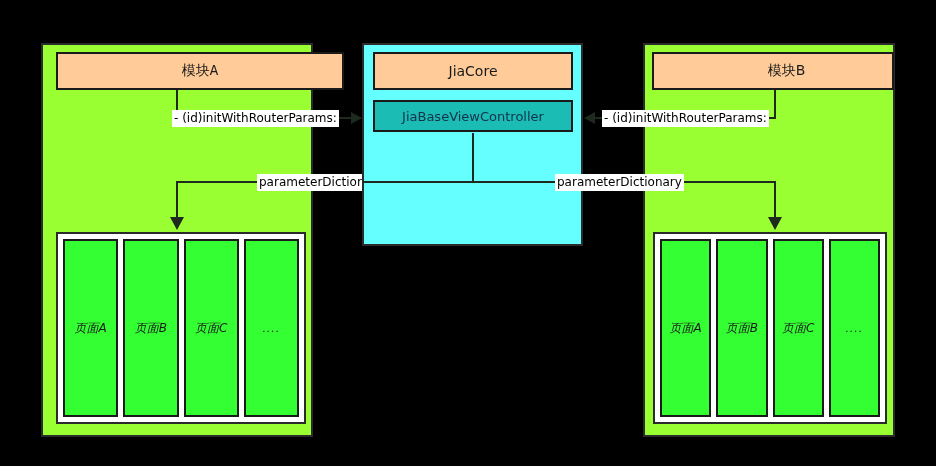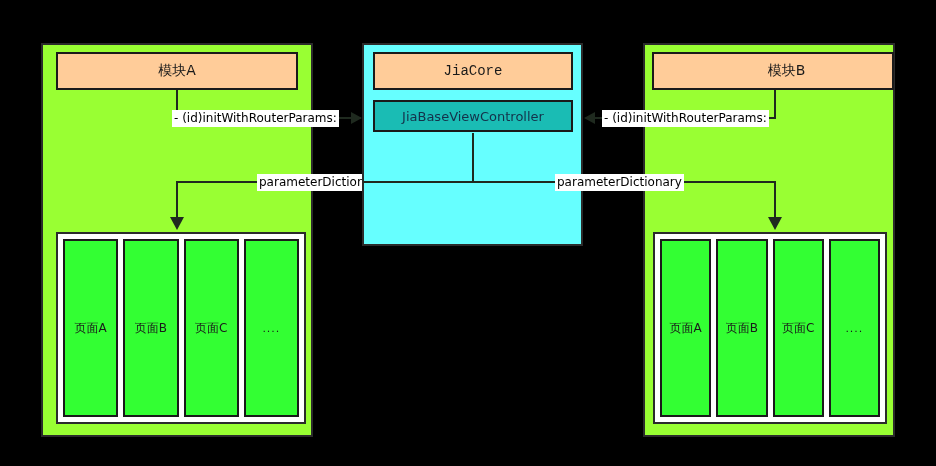--- a/index.html
+++ b/index.html
@@ -78,20 +78,21 @@
   .page {
     flex: 1 1 0;
     background: #33ff33;
     border: 2px solid #1a1a1a;
     display: flex;
     align-items: center;
     justify-content: center;
     color: #1a1a1a;
     font-size: 12px;
     box-sizing: border-box;
+    font-style: italic;
   }
   .page.dots {
     font-size: 11px;
     letter-spacing: 1px;
   }
 
   
   .line-h {
     position: absolute;
     height: 2px;
@@ -137,21 +138,21 @@
     border-right: 11px solid #1f2a1f;
   }
 </style>
 </head>
 <body>
 
 <div id="canvas">
 
   <div class="box module" style="left:41px; top:43px; width:272px; height:394px;"></div>
 
-  <div class="box titlebar" style="left:56px; top:52px; width:242px; height:38px;">模块A</div>
+  <div class="box titlebar" style="left:56px; top:52px; width:288px; height:38px;font-family:Liberation Mono, monospace;">模块A</div>
 
   <div class="line-v" style="left:176px; top:90px; height:28px;"></div>
 
   <div class="line-h" style="left:176px; top:117px; width:185px;"></div>
   <div class="arrow arrow-right" style="left:351px; top:112px;"></div>
   <div class="edge-label" style="left:172px; top:110px;">- (id)initWithRouterParams:</div>
 
   <div class="line-h" style="left:176px; top:181px; width:287px;"></div>
   <div class="line-v" style="left:176px; top:181px; height:39px;"></div>
   <div class="arrow arrow-down" style="left:170px; top:217px;"></div>
@@ -167,21 +168,21 @@
     <div class="page">
       <span>页面C</span>
     </div>
     <div class="page dots">
       <span>....</span>
     </div>
   </div>
 
   <div class="box core" style="left:362px; top:43px; width:221px; height:203px;"></div>
 
-  <div class="box titlebar" style="left:373px; top:52px; width:200px; height:38px;font-family:Liberation Mono, monospace;">JiaCore</div>
+  <div class="box titlebar" style="left:373px; top:52px; width:200px; height:38px;">JiaCore</div>
 
   <div class="box vcbar" style="left:373px; top:100px; width:200px; height:32px;">JiaBaseViewController</div>
 
   <div class="line-v" style="left:472px; top:133px; height:49px;"></div>
 
   <div class="line-h" style="left:363px; top:181px; width:218px;"></div>
 
   <div class="box module" style="left:643px; top:43px; width:252px; height:394px;"></div>
 
   <div class="box titlebar" style="left:652px; top:52px; width:242px; height:38px;padding-left:27px;">模块B</div>

